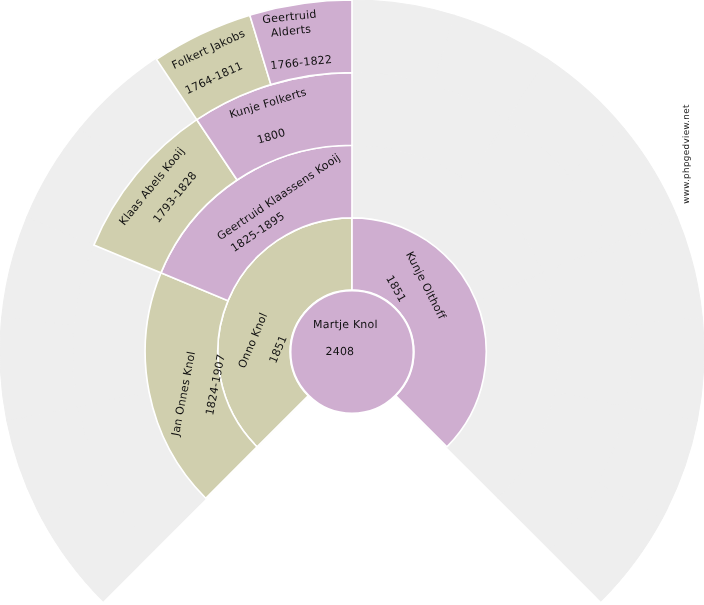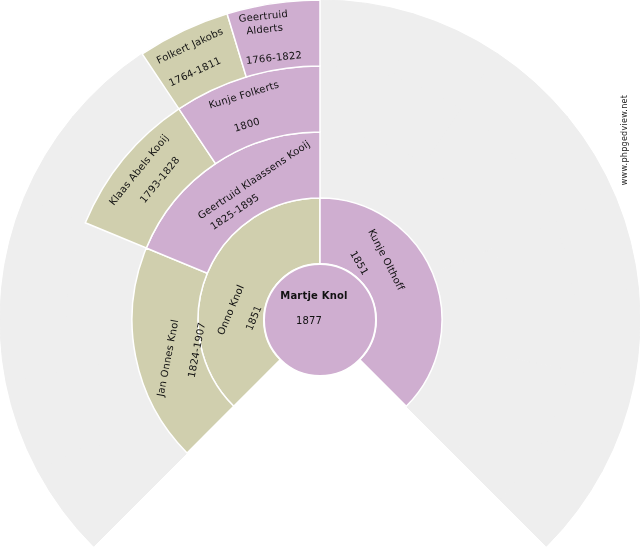--- a/index.html
+++ b/index.html
@@ -51,22 +51,22 @@
     <path d="M320,198 A122,122 0 0 1 406.2670273047588,406.2670273047588 L359.59797974644664,359.59797974644664 A56,56 0 0 0 320,264 Z" fill="#CFAED0" stroke="#FFFFFF" stroke-width="1.5"></path>
     <path d="M187.06392513692904,452.9360748630709 A188,188 0 0 1 146.3106478878781,248.05551471536313 L207.286697033623,273.31262125145906 A122,122 0 0 0 233.7329726952412,406.2670273047588 Z" fill="#D0CFAE" stroke="#FFFFFF" stroke-width="1.5"></path>
     <path d="M146.3106478878781,248.05551471536313 A188,188 0 0 1 320,132 L320,198 A122,122 0 0 0 207.286697033623,273.31262125145906 Z" fill="#CFAED0" stroke="#FFFFFF" stroke-width="1.5"></path>
     <path d="M85.33459874213318,222.7984081792672 A254,254 0 0 1 178.88516081302106,108.8067184751535 L215.5527961923148,163.6837128871215 A188,188 0 0 0 146.3106478878781,248.05551471536313 Z" fill="#D0CFAE" stroke="#FFFFFF" stroke-width="1.5"></path>
     <path d="M178.88516081302106,108.8067184751535 A254,254 0 0 1 320,66 L320,132 A188,188 0 0 0 215.5527961923148,163.6837128871215 Z" fill="#CFAED0" stroke="#FFFFFF" stroke-width="1.5"></path>
     <path d="M142.2175254337273,53.92972406318552 A320,320 0 0 1 227.10890327857206,13.77909256569319 L246.26769197736655,76.93715472401897 A254,254 0 0 0 178.88516081302106,108.8067184751535 Z" fill="#D0CFAE" stroke="#FFFFFF" stroke-width="1.5"></path>
     <path d="M227.10890327857206,13.77909256569319 A320,320 0 0 1 320,0 L320,66 A254,254 0 0 0 246.26769197736655,76.93715472401897 Z" fill="#CFAED0" stroke="#FFFFFF" stroke-width="1.5"></path>
     <circle cx="320" cy="320" r="56" fill="#CFAED0" stroke="#FFFFFF" stroke-width="2"></circle>
   </svg>
 
-<div class="lbl" style="left: 314px; top: 296px; transform: translate(-50%, -50%) rotate(0deg); font-weight: bold;">Martje Knol</div>
-<div class="lbl" style="left: 309px; top: 321px; transform: translate(-50%, -50%) rotate(0deg);">1877</div>
+<div class="lbl" style="left: 314px; top: 296px; transform: translate(-50%, -50%) rotate(0deg);">Martje Knol</div>
+<div class="lbl" style="left: 309px; top: 321px; transform: translate(-50%, -50%) rotate(0deg);">2408</div>
 
 <div class="lbl" style="left: 386px; top: 260px; --r: 63deg; transform: translate(-50%, -50%) rotate(63deg);">Kunje Olthoff</div>
 <div class="lbl" style="left: 359px; top: 263px; --r: 60deg; transform: translate(-50%, -50%) rotate(60deg);">1851</div>
 
 <div class="lbl" style="left: 231px; top: 310px; --r: -67deg; transform: translate(-50%, -50%) rotate(-67deg);">Onno Knol</div>
 <div class="lbl" style="left: 254px; top: 318px; --r: -67deg; transform: translate(-50%, -50%) rotate(-67deg);">1851</div>
 
 <div class="lbl" style="left: 168px; top: 358px; --r: -79deg; transform: translate(-50%, -50%) rotate(-79deg);">Jan Onnes Knol</div>
 <div class="lbl" style="left: 197px; top: 350px; --r: -79deg; transform: translate(-50%, -50%) rotate(-79deg);">1824-1907</div>
 

